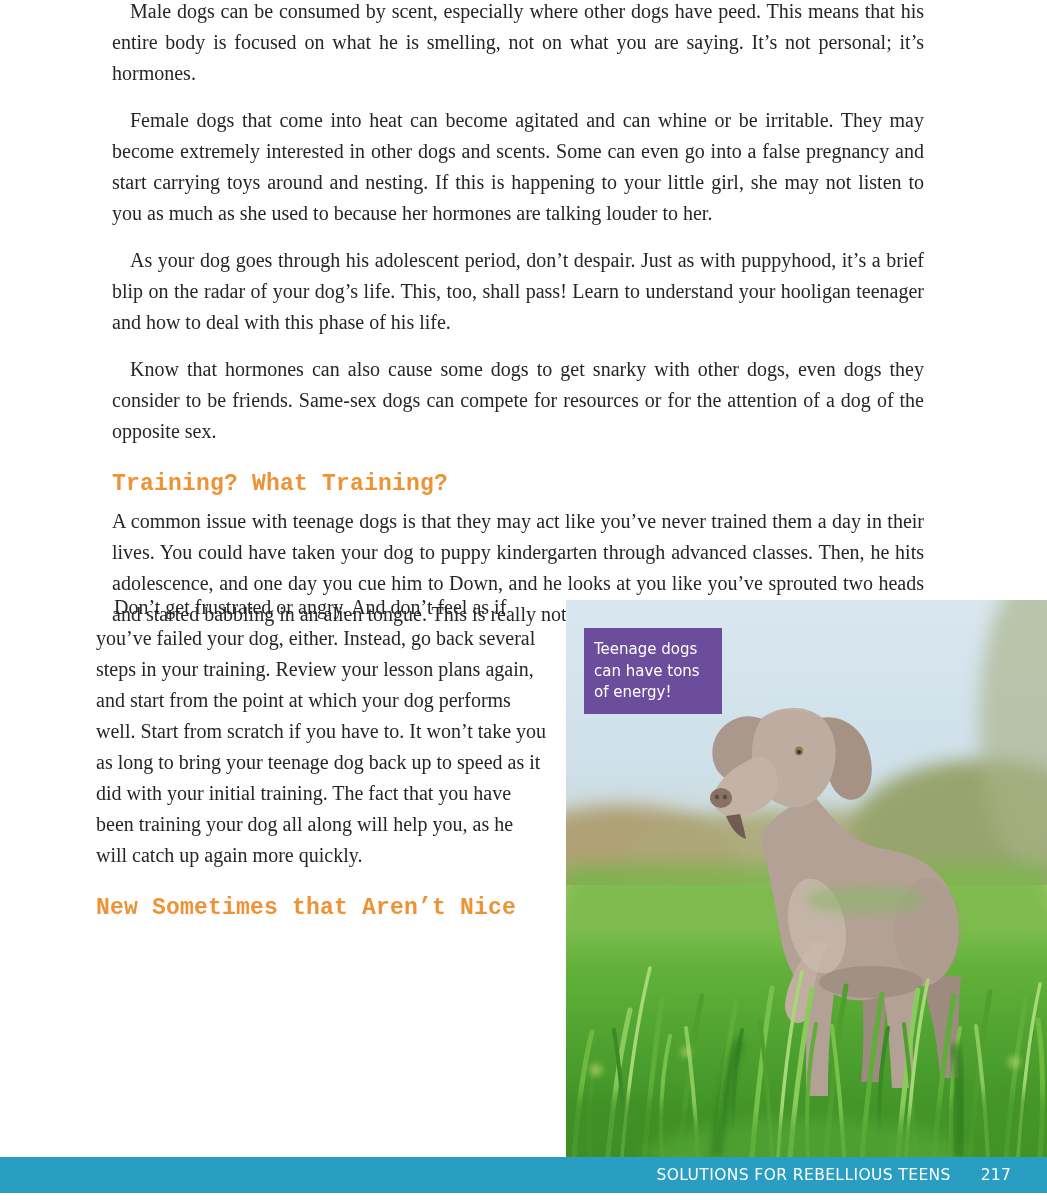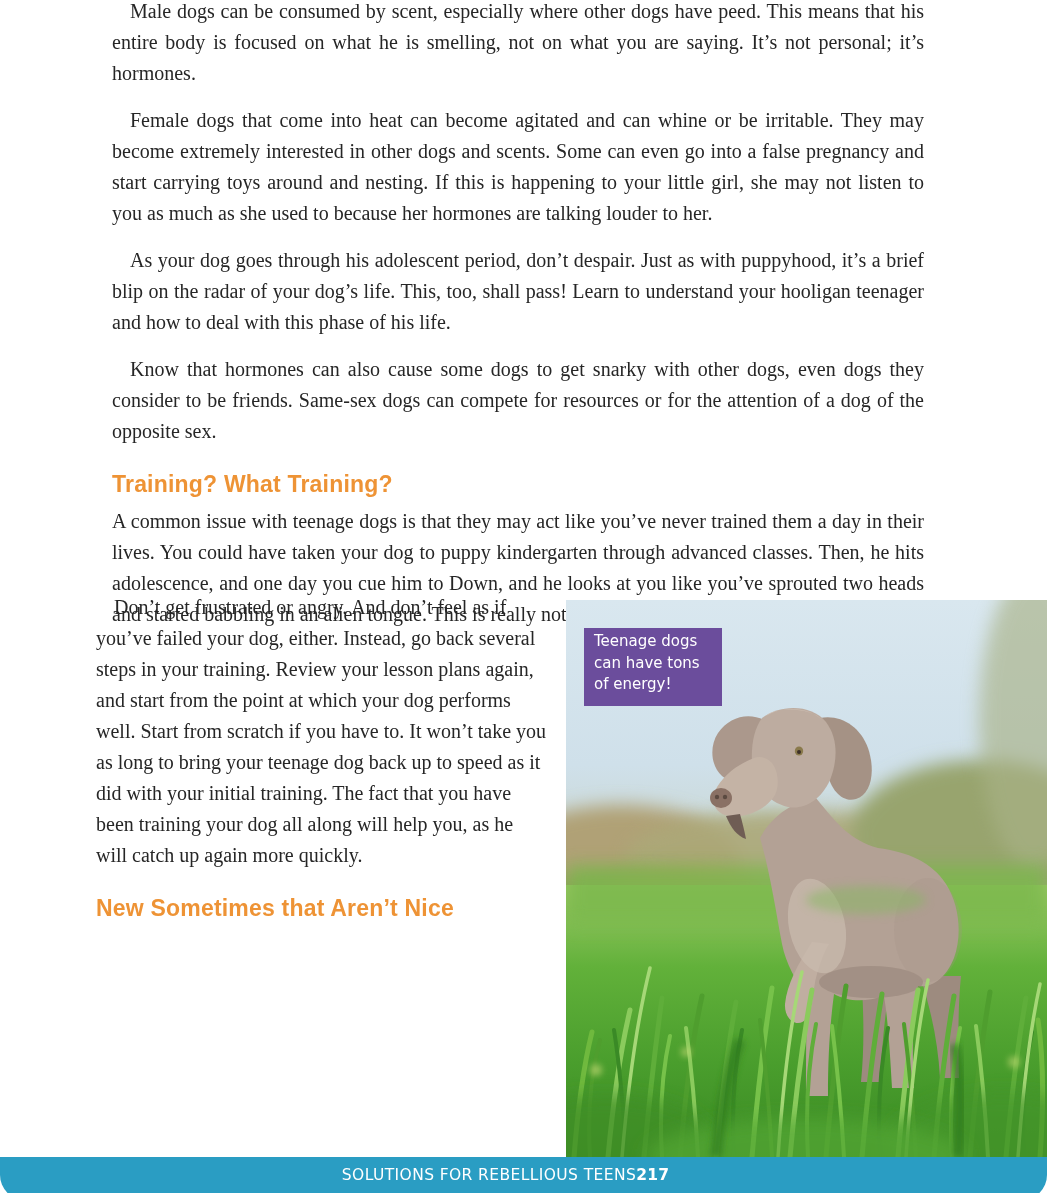--- a/index.html
+++ b/index.html
@@ -3,67 +3,66 @@
 <meta charset="utf-8">
 <style>
   html,body{margin:0;padding:0;background:#ffffff;}
   .page{
     position:relative;
     width:1047px;height:1200px;
     background:#ffffff;
     overflow:hidden;
     font-family:"Liberation Serif", serif;
     color:#262626;
-    border-radius:25px;
   }
   
   .main-col{
     position:absolute;left:112px;top:-4px;width:812px;
     font-size:20px;line-height:31px;text-align:justify;
   }
   .left-col{
     position:absolute;left:96px;top:592px;width:452px;
     font-size:20px;line-height:31px;text-align:left;
   }
   .para{margin:0;}
   .para.indent{text-indent:18px;}
   .para + .para{margin-top:16px;}
   h2.sec{
-    font-family:Liberation Sans, sans-serif;
+    font-family:Liberation Mono, monospace;
     font-weight:bold;
     font-size:23px;line-height:26px;
     color:var(--heading-orange,#ee9335);
     margin:24px 0 9px 0;
     text-align:left;
     letter-spacing:0.2px;
   }
   
   .photo{
     position:absolute;left:566px;top:600px;width:481px;height:557px;
     overflow:hidden;
   }
   .photo svg{display:block;}
   .caption-box{
     position:absolute;left:18px;top:28px;width:118px;
     background:var(--caption-purple,#6b4d9c);
     color:#ffffff;
     font-family:"DejaVu Sans", sans-serif;
     font-size:15px;line-height:21.5px;
-    padding:3px 10px 10px 10px;
+    padding:11px 10px 10px 10px;
   }
   
   .footer{
     position:absolute;left:0;top:1157px;width:1047px;height:36px;
     background:var(--footer-teal,#2a9dc3);
-    display:flex;align-items:center;justify-content:center;
+    display:flex;align-items:center;justify-content:flex-end;
     box-sizing:border-box;padding-right:36px;
     font-family:"DejaVu Sans", sans-serif;
     color:#ffffff;font-size:15.5px;letter-spacing:0.4px;
   }
-  .footer .pageno{letter-spacing:0.2px;font-weight:bold;}
+  .footer .pageno{margin-left:30px;letter-spacing:0.2px;}
 </style>
 </head>
 <body>
 
 <div class="page">
 
   <div class="main-col">
     <p class="para indent">Male dogs can be consumed by scent, especially where other dogs have peed. This means that his entire body is focused on what he is smelling, not on what you are saying. It’s not personal; it’s hormones.</p>
     <p class="para indent">Female dogs that come into heat can become agitated and can whine or be irritable. They may become extremely interested in other dogs and scents. Some can even go into a false pregnancy and start carrying toys around and nesting. If this is happening to your little girl, she may not listen to you as much as she used to because her hormones are talking louder to her.</p>
     <p class="para indent">As your dog goes through his adolescent period, don’t despair. Just as with puppyhood, it’s a brief blip on the radar of your dog’s life. This, too, shall pass! Learn to understand your hooligan teenager and how to deal with this phase of his life.</p>

